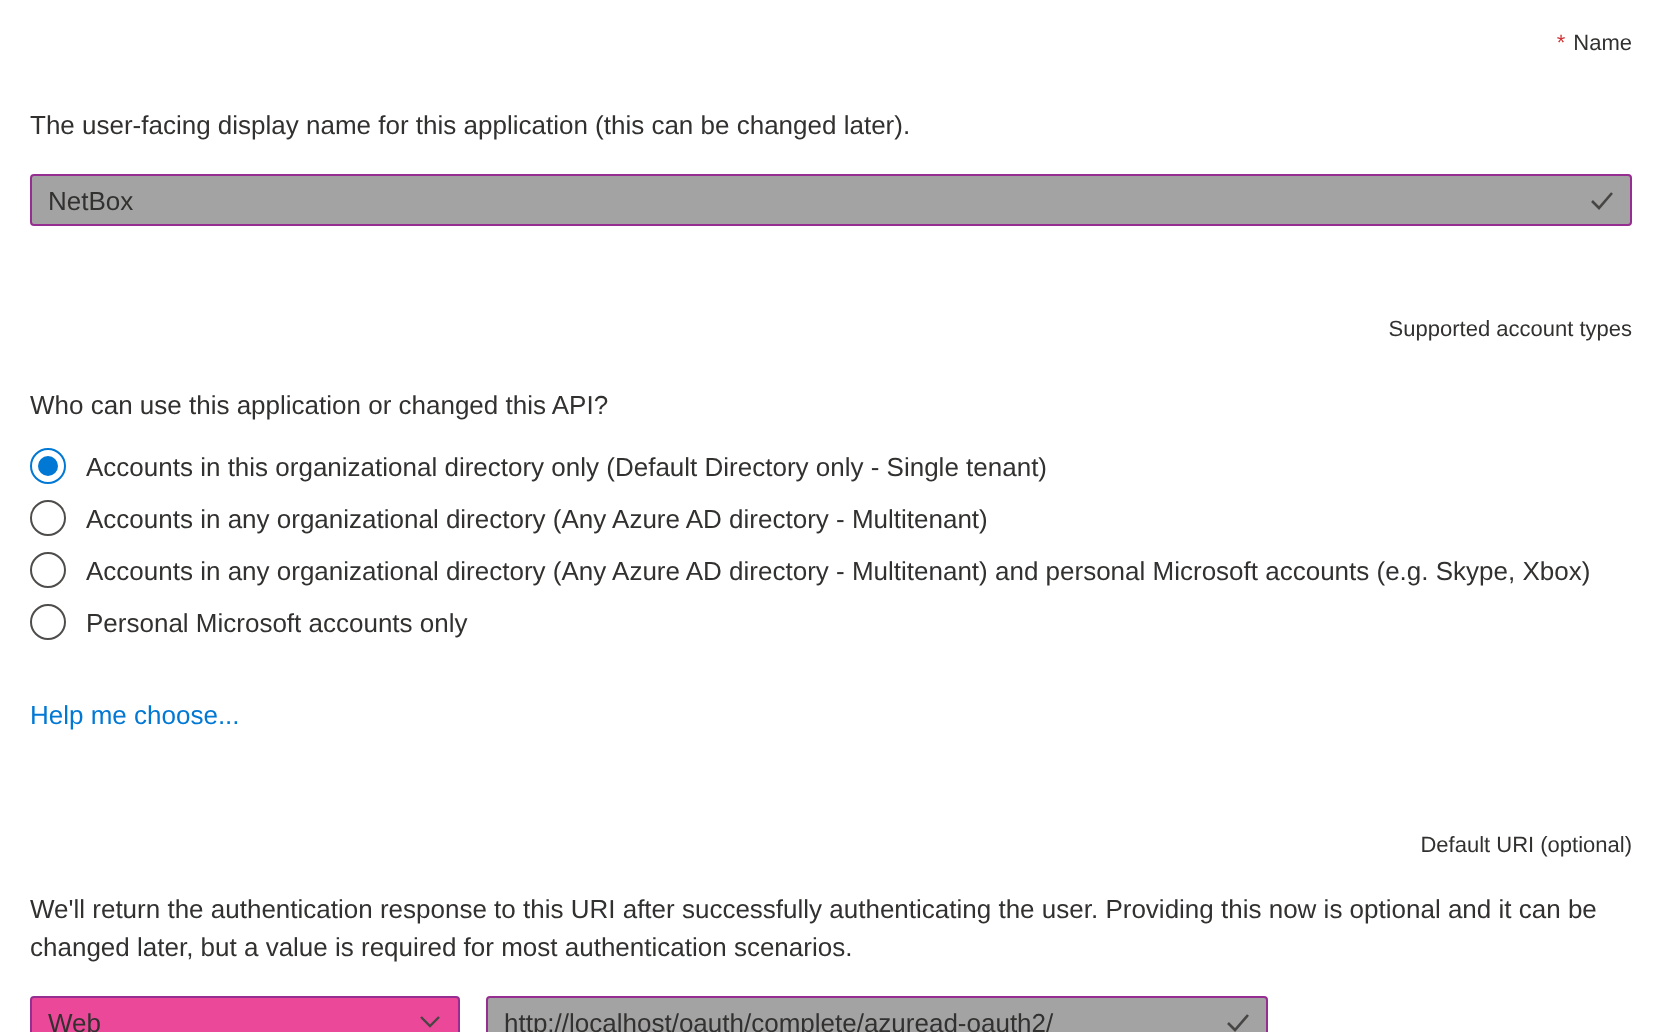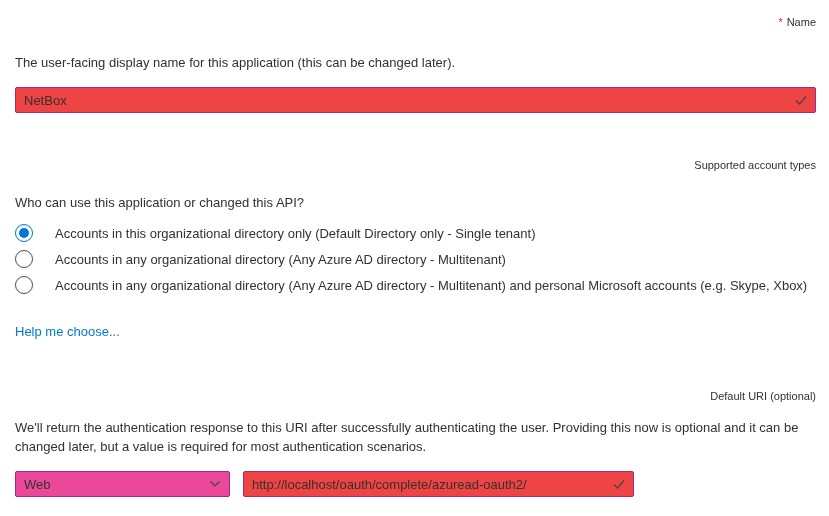--- a/index.html
+++ b/index.html
@@ -41,39 +41,38 @@
   .input-wrap input{
     width:100%;
     height:26px;
     border:1px solid var(--dirty-purple);
     border-radius:2px;
     padding:0 26px 0 8px;
     font-family:"Liberation Sans","DejaVu Sans",sans-serif;
     font-size:13px;
     color:var(--text-dark);
     outline:none;
-    background:#ef4444;
+    background:#a3a3a3;
   }
   .check-icon{
     position:absolute;
     right:8px;
     top:50%;
     transform:translateY(-50%);
     width:14px;height:14px;
     pointer-events:none;
   }
   #supported-title{margin-top:42px;}
   #question{margin-top:18px;}
   .radio-group{margin-top:8px;}
   .radio-row{
     display:flex;
     align-items:center;
     height:26px;
     cursor:pointer;
-    gap:12px;
   }
   .radio-circle{
     flex:0 0 auto;
     width:18px;height:18px;
     border:1px solid var(--radio-border);
     border-radius:50%;
     position:relative;
     background:#fff;
   }
   .radio-row.selected .radio-circle{
@@ -158,20 +157,24 @@
       <span class="radio-label">Accounts in this organizational directory only (Default Directory only - Single tenant)</span>
     </div>
     <div class="radio-row">
       <span class="radio-circle"></span>
       <span class="radio-label">Accounts in any organizational directory (Any Azure AD directory - Multitenant)</span>
     </div>
     <div class="radio-row">
       <span class="radio-circle"></span>
       <span class="radio-label">Accounts in any organizational directory (Any Azure AD directory - Multitenant) and personal Microsoft accounts (e.g. Skype, Xbox)</span>
     </div>
+    <div class="radio-row">
+      <span class="radio-circle"></span>
+      <span class="radio-label">Personal Microsoft accounts only</span>
+    </div>
   </div>
 
   <a id="help-link">Help me choose...</a>
 
   
   <h2 class="section-title" id="redirect-title">Default URI (optional)</h2>
 
   <p class="desc" id="redirect-desc">We'll return the authentication response to this URI after successfully authenticating the user. Providing this now is optional and it can be changed later, but a value is required for most authentication scenarios.</p>
 
   <div class="controls-row">

